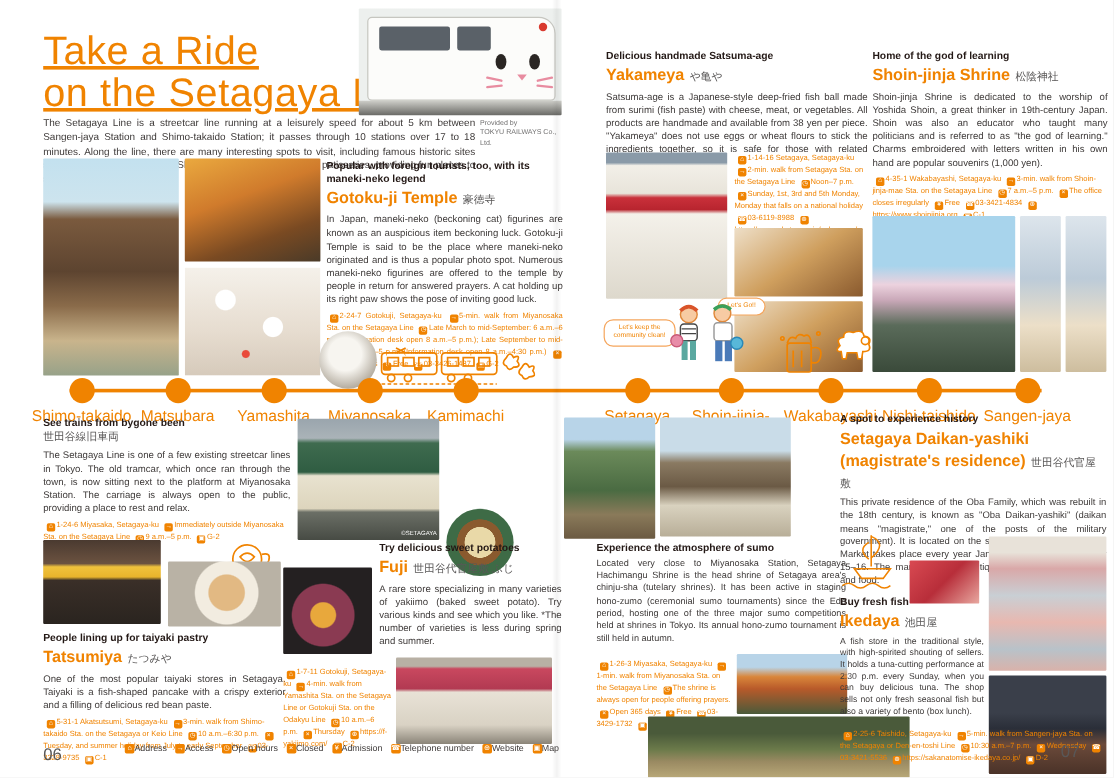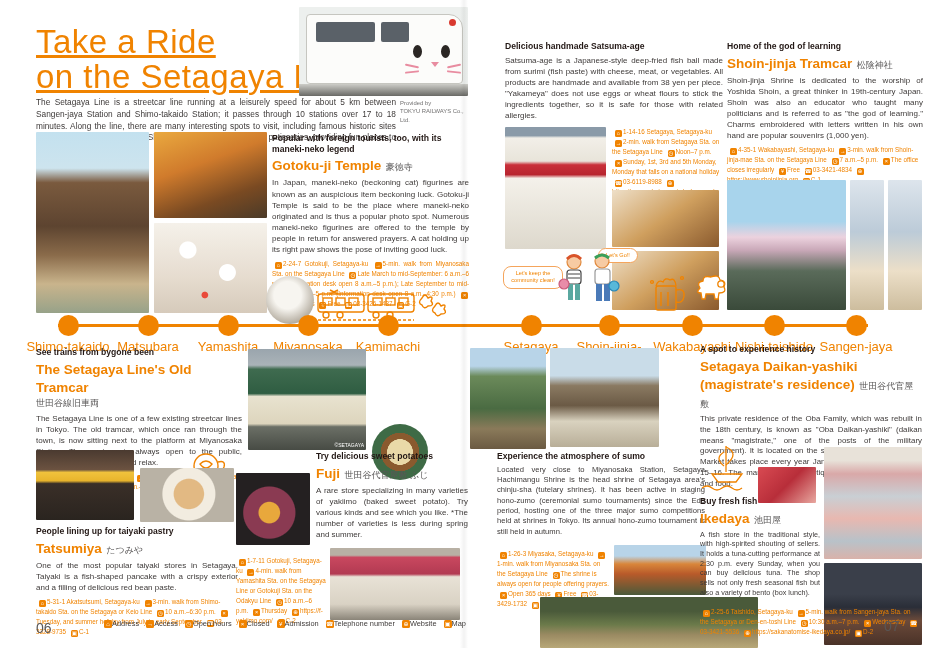--- a/index.html
+++ b/index.html
@@ -177,21 +177,20 @@
         <div class="lbl">Nishi-taishido</div>
       </div>
       <div class="station" style="left: 856px;">
         <div class="dot"></div>
         <div class="lbl">Sangen-jaya</div>
       </div>
     </div>
 
   <div class="sec abs" style="left:36px;top:347px;width:206px;">
     <div class="kicker">See trains from bygone been</div>
-    <div class="titlerow"><span class="sec-title">The Setagaya Line's Old Tramcar</span></div>
     <div class="sec-jp">世田谷線旧車両</div>
     <div class="body">The Setagaya Line is one of a few existing streetcar lines in Tokyo. The old tramcar, which once ran through the town, is now sitting next to the platform at Miyanosaka Station. The carriage is always open to the public, providing a place to rest and relax.</div>
     <div class="info"><span class="ic">⌂</span><span class="it">1-24-6 Miyasaka, Setagaya-ku</span> <span class="ic">→</span><span class="it">Immediately outside Miyanosaka Sta. on the Setagaya Line</span> <span class="ic">◷</span><span class="it">9 a.m.–5 p.m.</span> <span class="ic">▣</span><span class="it">G-2</span> </div>
   </div>
   <div class="photo ph-tramcar" style="left:248px;top:349px;width:118px;height:101px;">
     <span class="ph-credit">©SETAGAYA</span>
   </div>
   <div class="photo ph-dessert" style="left:372px;top:424px;width:56px;height:56px;"></div>
 
   <svg class="abs" style="left:188px;top:446px;" width="42" height="40" viewBox="0 0 42 40">
@@ -255,30 +254,32 @@
         <span>Website</span>
       </span>
       <span class="item">
         <span class="ic">▣</span>
         <span>Map</span>
       </span>
     </div>
 
   <div class="sec abs" style="left:505px;top:41px;width:218px;">
     <div class="kicker">Delicious handmade Satsuma-age</div>
+    <div class="titlerow"><span class="sec-title">Yakameya</span>
+      <span class="sec-jp">や亀や</span></div>
     <div class="body">Satsuma-age is a Japanese-style deep-fried fish ball made from surimi (fish paste) with cheese, meat, or vegetables. All products are handmade and available from 38 yen per piece. "Yakameya" does not use eggs or wheat flours to stick the ingredients together, so it is safe for those with related allergies.</div>
   </div>
   <div class="photo ph-yakameya" style="left:505px;top:127px;width:101px;height:122px;"></div>
   <div class="abs info" style="left:612px;top:127px;width:110px;margin-top:0;"><span class="ic">⌂</span><span class="it">1-14-16 Setagaya, Setagaya-ku</span> <span class="ic">→</span><span class="it">2-min. walk from Setagaya Sta. on the Setagaya Line</span> <span class="ic">◷</span><span class="it">Noon–7 p.m.</span> <span class="ic">×</span><span class="it">Sunday, 1st, 3rd and 5th Monday, Monday that falls on a national holiday</span> <span class="ic">☎</span><span class="it">03-6119-8988</span> <span class="ic">⊕</span><span class="it">https://www.rakuten.co.jp/yakameya/</span> <span class="ic">▣</span><span class="it">C-2</span> </div>
   <div class="photo ph-products" style="left:612px;top:190px;width:107px;height:57px;"></div>
   <div class="photo ph-products" style="left:612px;top:251px;width:107px;height:59px;"></div>
 
   <div class="sec abs" style="left:727px;top:41px;width:196px;">
     <div class="kicker">Home of the god of learning</div>
-    <div class="titlerow"><span class="sec-title">Shoin-jinja Tramcar</span>
+    <div class="titlerow"><span class="sec-title">Shoin-jinja Shrine</span>
       <span class="sec-jp">松陰神社</span></div>
     <div class="body">Shoin-jinja Shrine is dedicated to the worship of Yoshida Shoin, a great thinker in 19th-century Japan. Shoin was also an educator who taught many politicians and is referred to as "the god of learning." Charms embroidered with letters written in his own hand are popular souvenirs (1,000 yen).</div>
     <div class="info"><span class="ic">⌂</span><span class="it">4-35-1 Wakabayashi, Setagaya-ku</span> <span class="ic">→</span><span class="it">3-min. walk from Shoin-jinja-mae Sta. on the Setagaya Line</span> <span class="ic">◷</span><span class="it">7 a.m.–5 p.m.</span> <span class="ic">×</span><span class="it">The office closes irregularly</span> <span class="ic">¥</span><span class="it">Free</span> <span class="ic">☎</span><span class="it">03-3421-4834</span> <span class="ic">⊕</span><span class="it">https://www.shoinjinja.org</span> <span class="ic">▣</span><span class="it">C-1</span> </div>
   </div>
   <div class="photo ph-shoin" style="left:727px;top:180px;width:119px;height:130px;"></div>
   <div class="photo ph-charms" style="left:850px;top:180px;width:34px;height:130px;"></div>
   <div class="photo ph-charms" style="left:888px;top:180px;width:34px;height:130px;"></div>
 
   <div class="bubble" style="left:503px;top:266px;width:50px;">Let's keep the community clean!</div>
   <div class="bubble" style="left:598px;top:248px;width:30px;">Let's Go!!</div>

